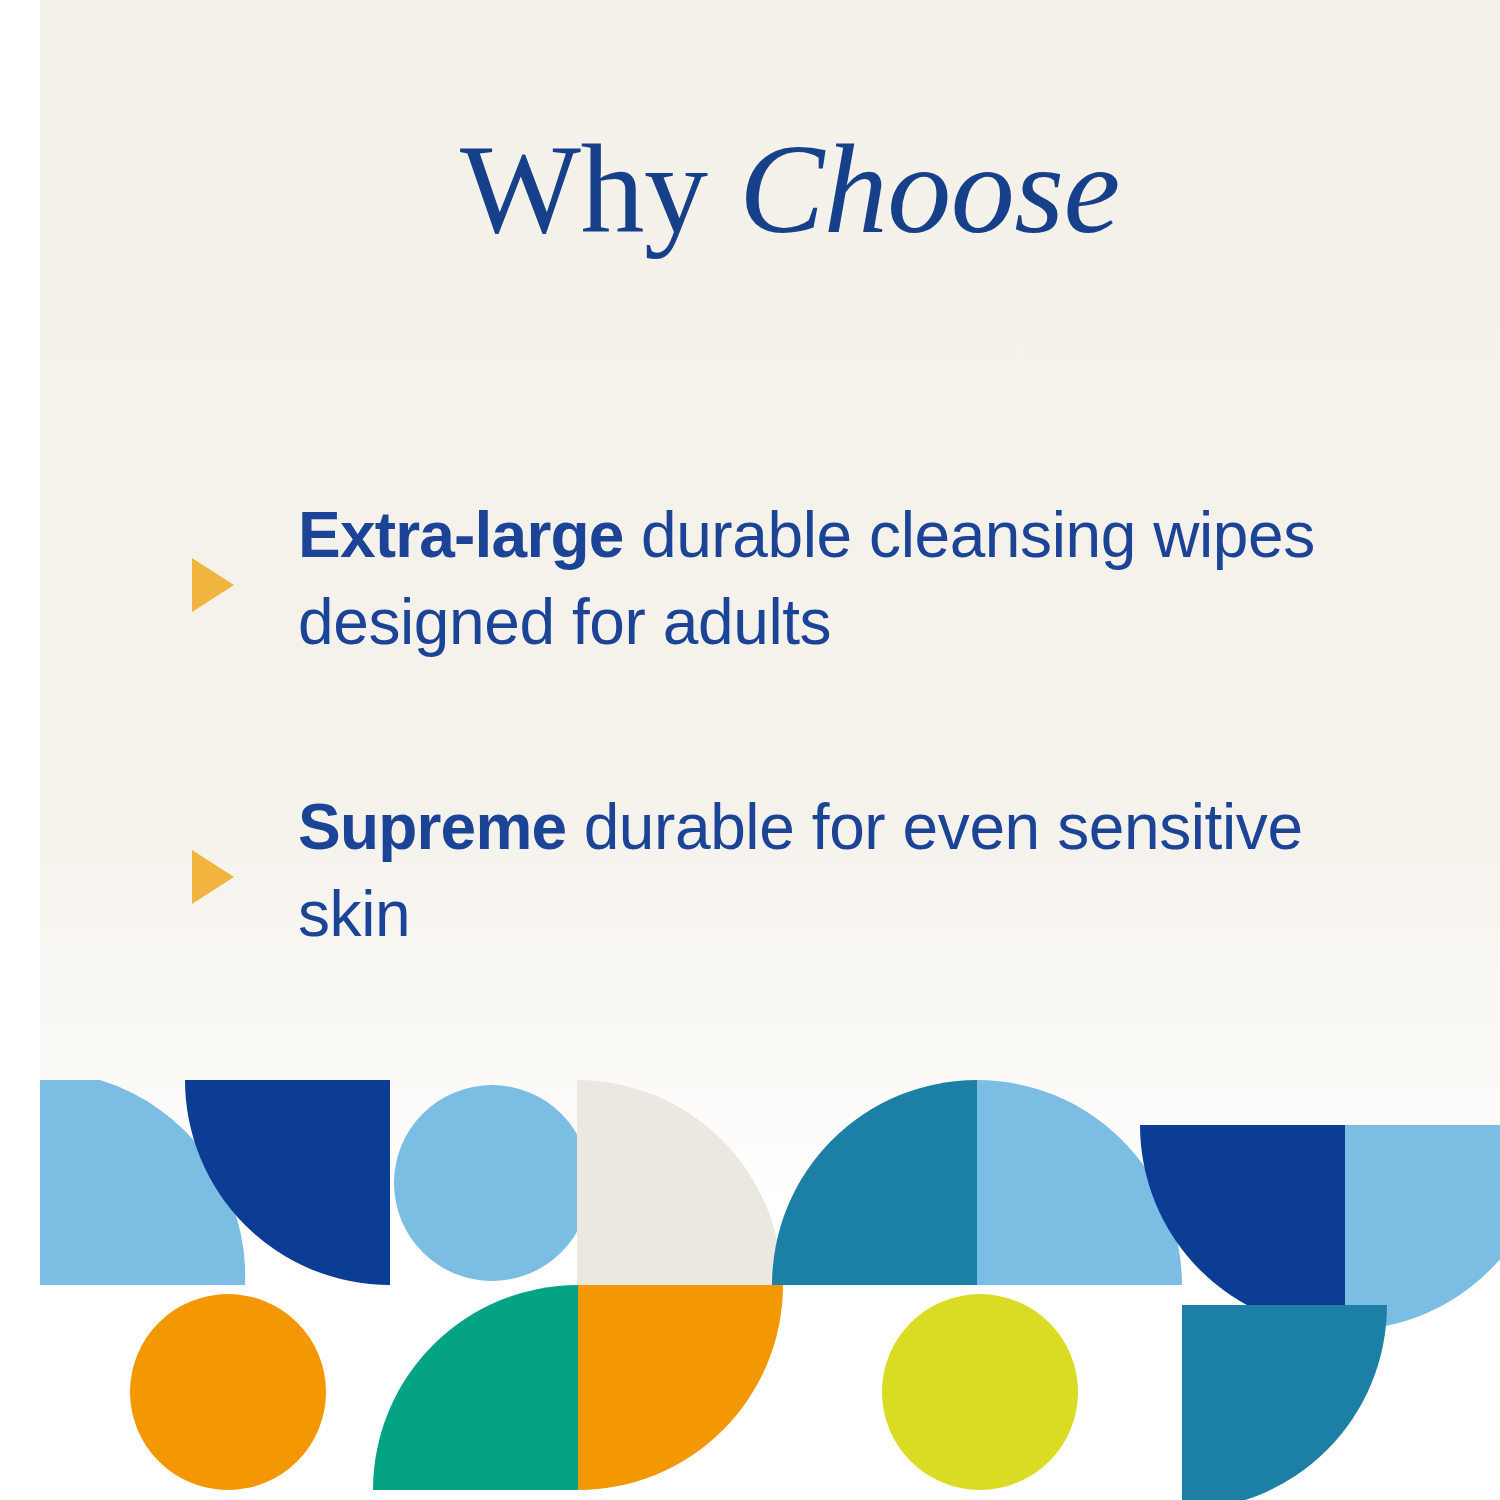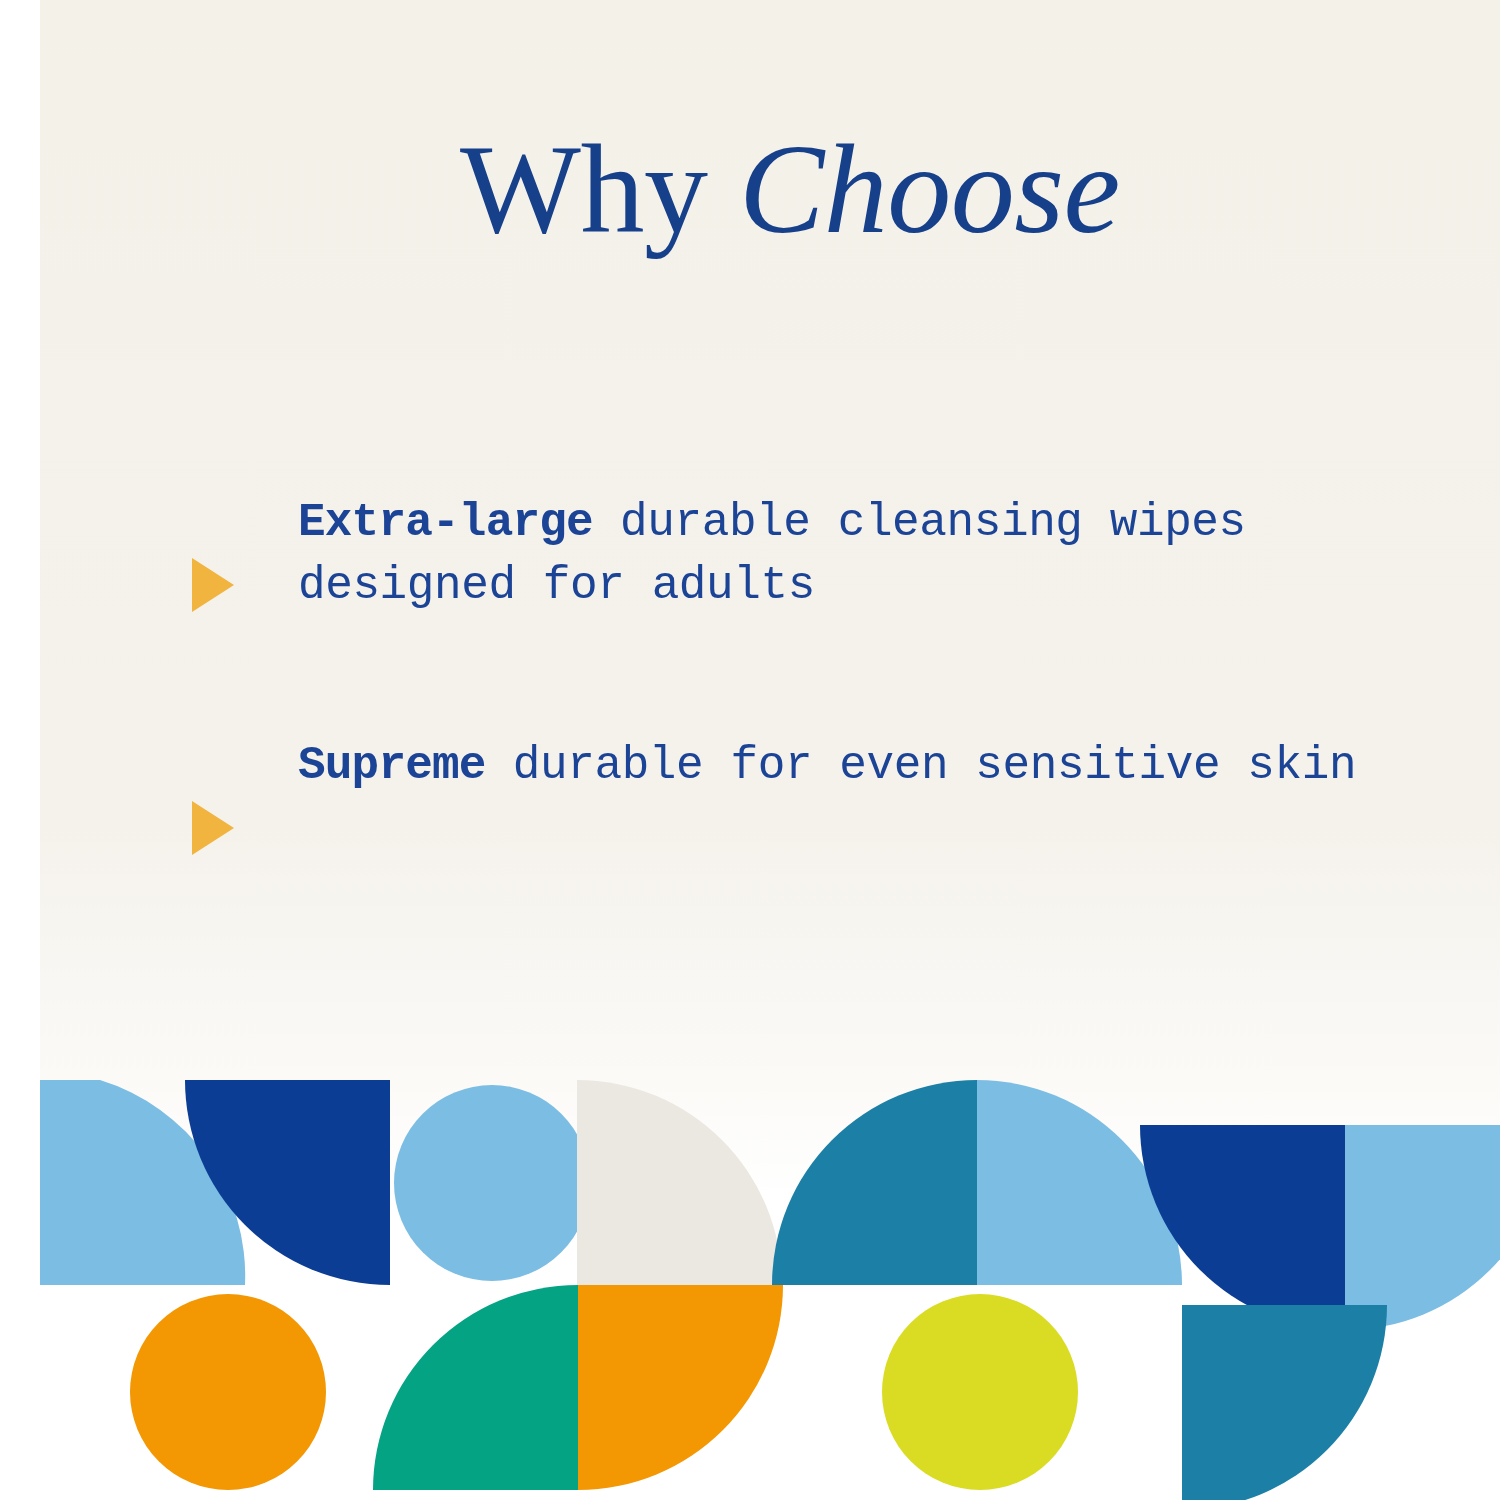--- a/index.html
+++ b/index.html
@@ -61,22 +61,22 @@
   .bullet-marker {
     flex: 0 0 auto;
     width: 46px;
     margin-top: 64px;
     margin-right: 62px;
   }
   .bullet-marker svg { display: block; }
 
   .bullet-text {
     flex: 1 1 auto;
-    font-family: Liberation Mono, monospace;
-    font-size: 46px;
+    font-family: Liberation Sans, sans-serif;
+    font-size: 64px;
     line-height: 1.36;
     color: #1c4496;
     font-weight: 400;
     letter-spacing: -0.4px;
     max-width: 1120px;
   }
   .bullet-text b {
     font-weight: 700;
     letter-spacing: -0.8px;
   }

